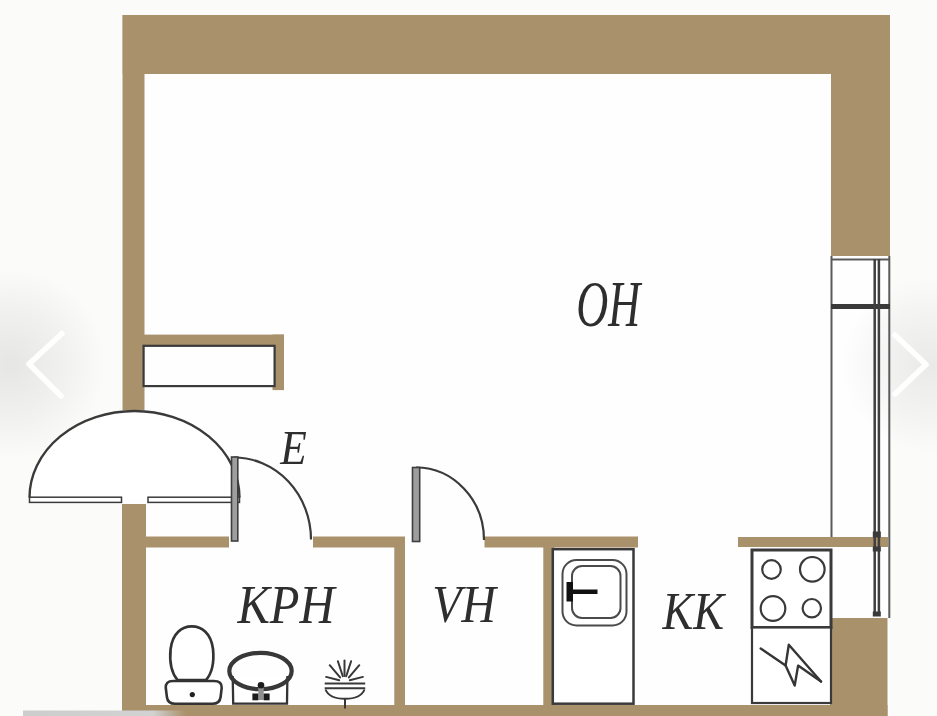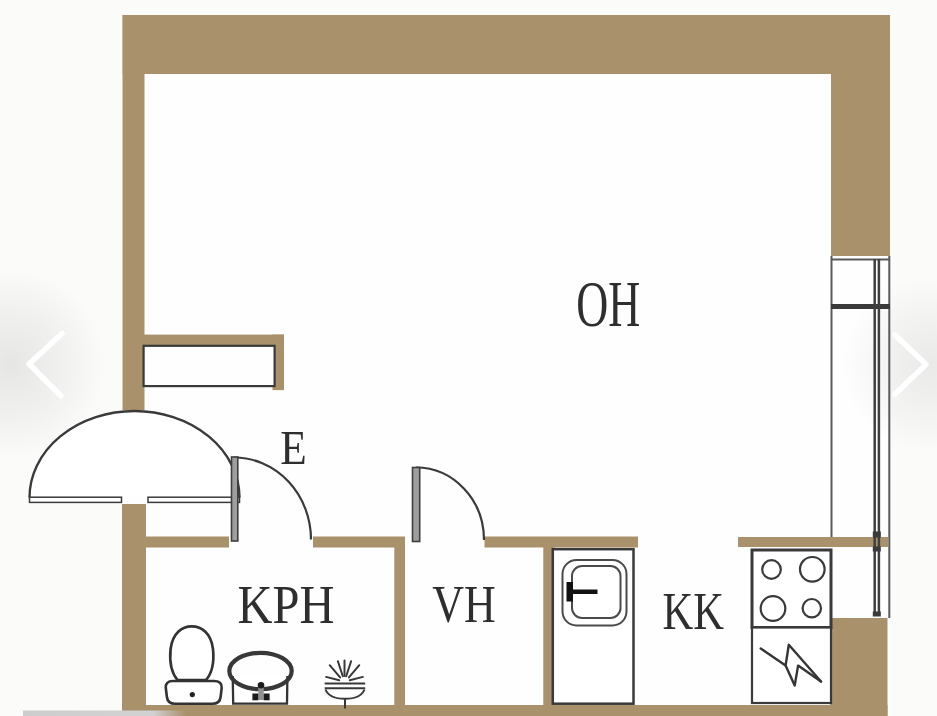--- a/index.html
+++ b/index.html
@@ -1,16 +1,16 @@
 <!DOCTYPE html>
 <html><head>
 <meta charset="utf-8">
 <style>
   html,body{margin:0;padding:0;background:#fbfbfa;}
-  #stage{position:relative;width:937px;height:716px;overflow:hidden;font-family:"Liberation Serif",serif;}
+  #stage{position:relative;width:937px;height:716px;overflow:hidden;font-family:"Liberation Serif",serif;font-style:italic;}
   svg{display:block;}
 </style>
 </head>
 <body>
 <div id="stage">
 <svg style="filter:blur(0.45px)" width="937" height="716" viewBox="0 0 937 716" xmlns="http://www.w3.org/2000/svg">
   <defs>
     <radialGradient id="shL" cx="50%" cy="50%" r="50%">
       <stop offset="0%" stop-color="#9a9a9a" stop-opacity="0.22"></stop>
       <stop offset="60%" stop-color="#9a9a9a" stop-opacity="0.10"></stop>

